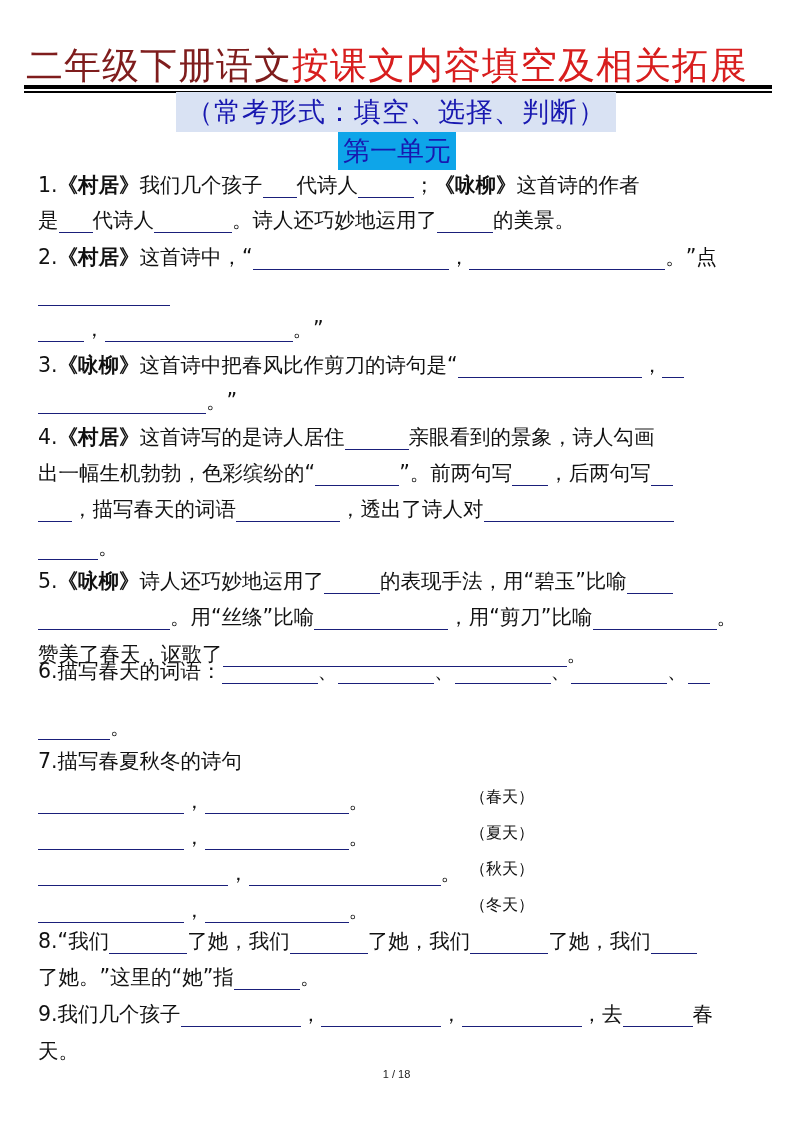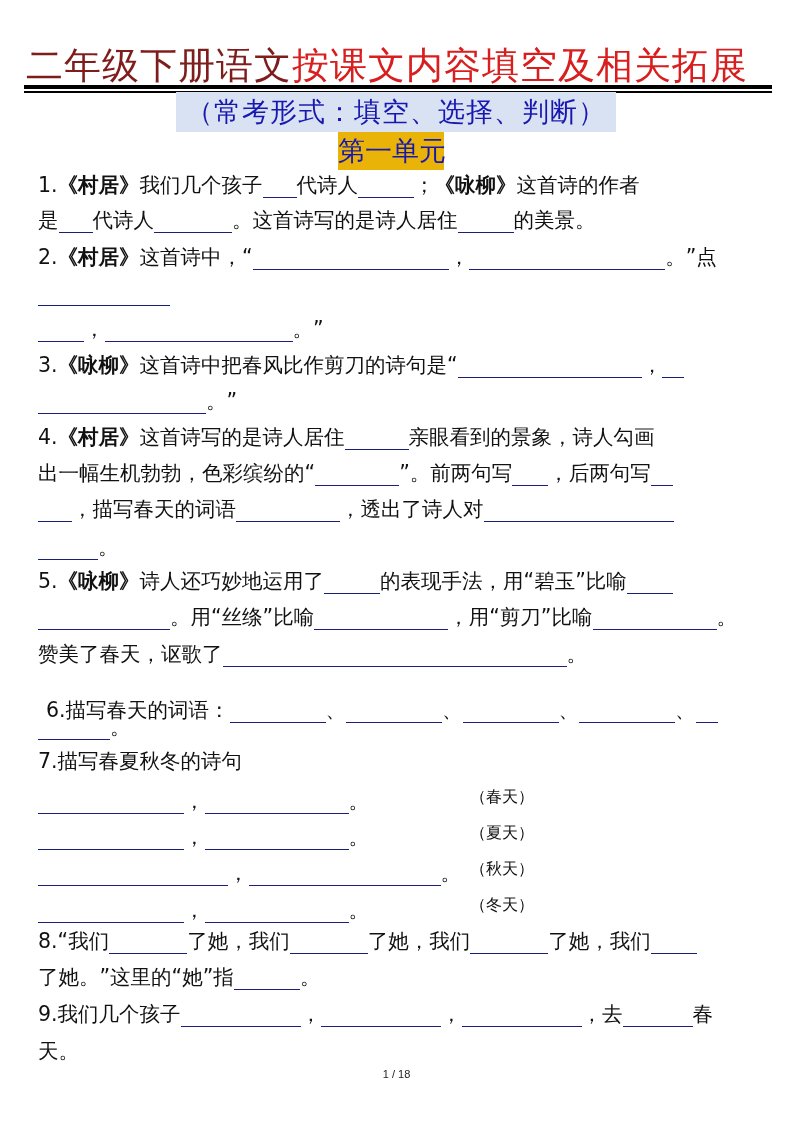--- a/index.html
+++ b/index.html
@@ -8,22 +8,22 @@
   .title { position: absolute; left: 26px; top: 44px; width: 744px; height: 44px;
            font-size: 37px; line-height: 44px; white-space: nowrap; letter-spacing: 1px;
            font-family: "DejaVu Sans", sans-serif; }
   .title .black { color: #7f1d1d; }
   .title .red { color: #d81e1e; font-family: "DejaVu Serif", serif; }
   .rule-thick { position: absolute; left: 24px; top: 85px; width: 748px; height: 4px; background: #000; }
   .rule-thin  { position: absolute; left: 24px; top: 91px; width: 748px; height: 1.5px; background: #000; }
   .subtitle { position: absolute; left: 176px; top: 92px; width: 440px; height: 40px;
               background: #d9e2f3; color: #1818b0; font-size: 27px; line-height: 40px;
               text-align: center; white-space: nowrap; letter-spacing: 1px; }
-  .unit { position: absolute; left: 338px; top: 132px; width: 106px; height: 38px;
-          background: #eab308; color: #1818b0; font-size: 27px; line-height: 38px;
+  .unit { position: absolute; left: 338px; top: 132px; width: 118px; height: 38px;
+          background: #0ea5e9; color: #1818b0; font-size: 27px; line-height: 38px;
           text-align: center; white-space: nowrap; }
   .line { position: absolute; left: 38px; height: 34px; font-size: 20.5px; line-height: 34px;
           white-space: nowrap; font-family: "DejaVu Sans", sans-serif; color: #111; }
   .b { font-weight: bold; font-family: "DejaVu Serif", serif; }
   .blank { display: inline-block; border-bottom: 1.5px solid #1a1f7a; height: 26px; vertical-align: bottom; margin-bottom: 4px; }
   .season { position: absolute; left: 470px; font-size: 16px; line-height: 34px; font-family: "DejaVu Sans", sans-serif; }
   .footer { position: absolute; left: 0; top: 1068px; width: 793px; text-align: center;
             font-size: 11px; font-family: "Liberation Sans", sans-serif; color: #222; }
 </style>
 </head>
@@ -34,21 +34,21 @@
 </div>
 <div class="rule-thick"></div>
 <div class="rule-thin"></div>
 <div class="subtitle">（常考形式：填空、选择、判断）</div>
 <div class="unit">第一单元</div>
 
 <div class="line" style="top:168px;">
   <span>1.</span><span class="b">《村居》</span><span>我们几个孩子</span><span class="blank" style="width:34px"></span><span>代诗人</span><span class="blank" style="width:56px"></span><span>；</span><span class="b">《咏柳》</span><span>这首诗的作者</span>
 </div>
 <div class="line" style="top:203px;">
-  <span>是</span><span class="blank" style="width:34px"></span><span>代诗人</span><span class="blank" style="width:78px"></span><span>。这首诗写的是诗人居住</span><span class="blank" style="width:56px"></span><span>的美景。</span>
+  <span>是</span><span class="blank" style="width:34px"></span><span>代诗人</span><span class="blank" style="width:78px"></span><span>。诗人还巧妙地运用了</span><span class="blank" style="width:56px"></span><span>的美景。</span>
 </div>
 
 <div class="line" style="top:240px;">
   <span>2.</span><span class="b">《村居》</span><span>这首诗中，“</span><span class="blank" style="width:196px"></span><span>，</span><span class="blank" style="width:196px"></span><span>。”点</span>
 </div>
 <div class="line" style="top:276px;">
   <span class="blank" style="width:132px"></span>
 </div>
 <div class="line" style="top:312px;">
   <span class="blank" style="width:46px"></span><span>，</span><span class="blank" style="width:188px"></span><span>。”</span>
@@ -77,21 +77,21 @@
 <div class="line" style="top:564px;">
   <span>5.</span><span class="b">《咏柳》</span><span>诗人还巧妙地运用了</span><span class="blank" style="width:56px"></span><span>的表现手法，用“碧玉”比喻</span><span class="blank" style="width:46px"></span>
 </div>
 <div class="line" style="top:600px;">
   <span class="blank" style="width:132px"></span><span>。用“丝绦”比喻</span><span class="blank" style="width:134px"></span><span>，用“剪刀”比喻</span><span class="blank" style="width:124px"></span><span>。</span>
 </div>
 <div class="line" style="top:637px;">
   <span>赞美了春天，讴歌了</span><span class="blank" style="width:344px"></span><span>。</span>
 </div>
 
-<div class="line" style="top:693px;margin-left:8px;">
+<div class="line" style="top:654px;">
   <span>6.描写春天的词语：</span><span class="blank" style="width:96px"></span><span>、</span><span class="blank" style="width:96px"></span><span>、</span><span class="blank" style="width:96px"></span><span>、</span><span class="blank" style="width:96px"></span><span>、</span><span class="blank" style="width:22px"></span>
 </div>
 <div class="line" style="top:710px;">
   <span class="blank" style="width:72px"></span><span>。</span>
 </div>
 
 <div class="line" style="top:744px;">
   <span>7.描写春夏秋冬的诗句</span>
 </div>
 <div class="line" style="top:784px;">

